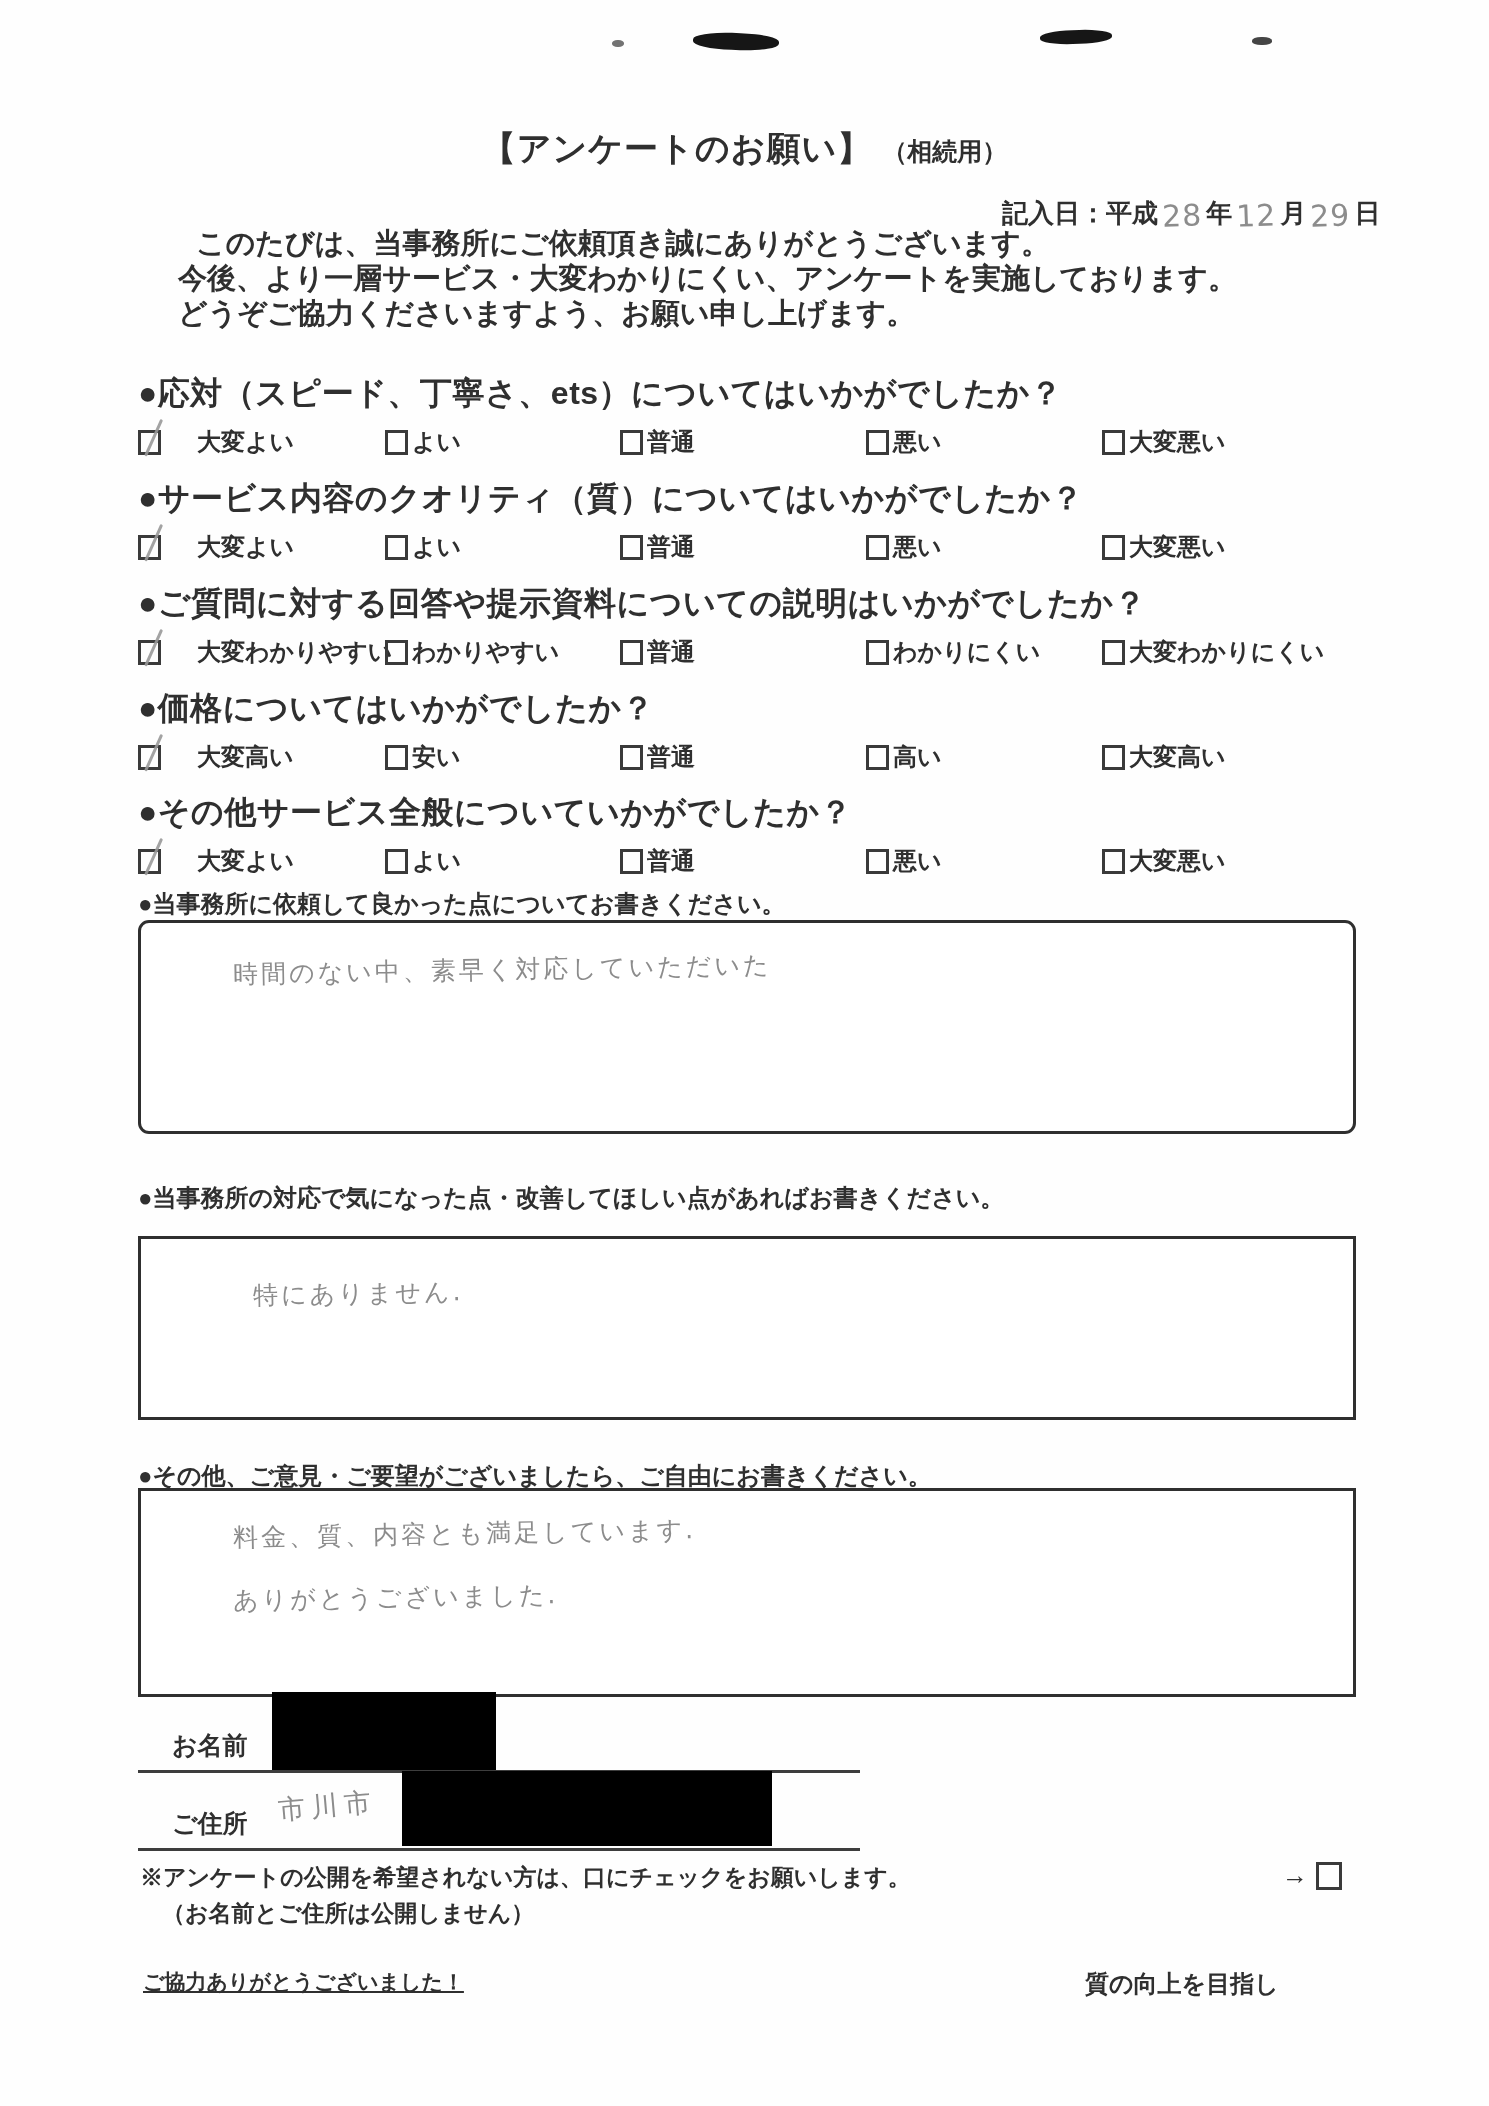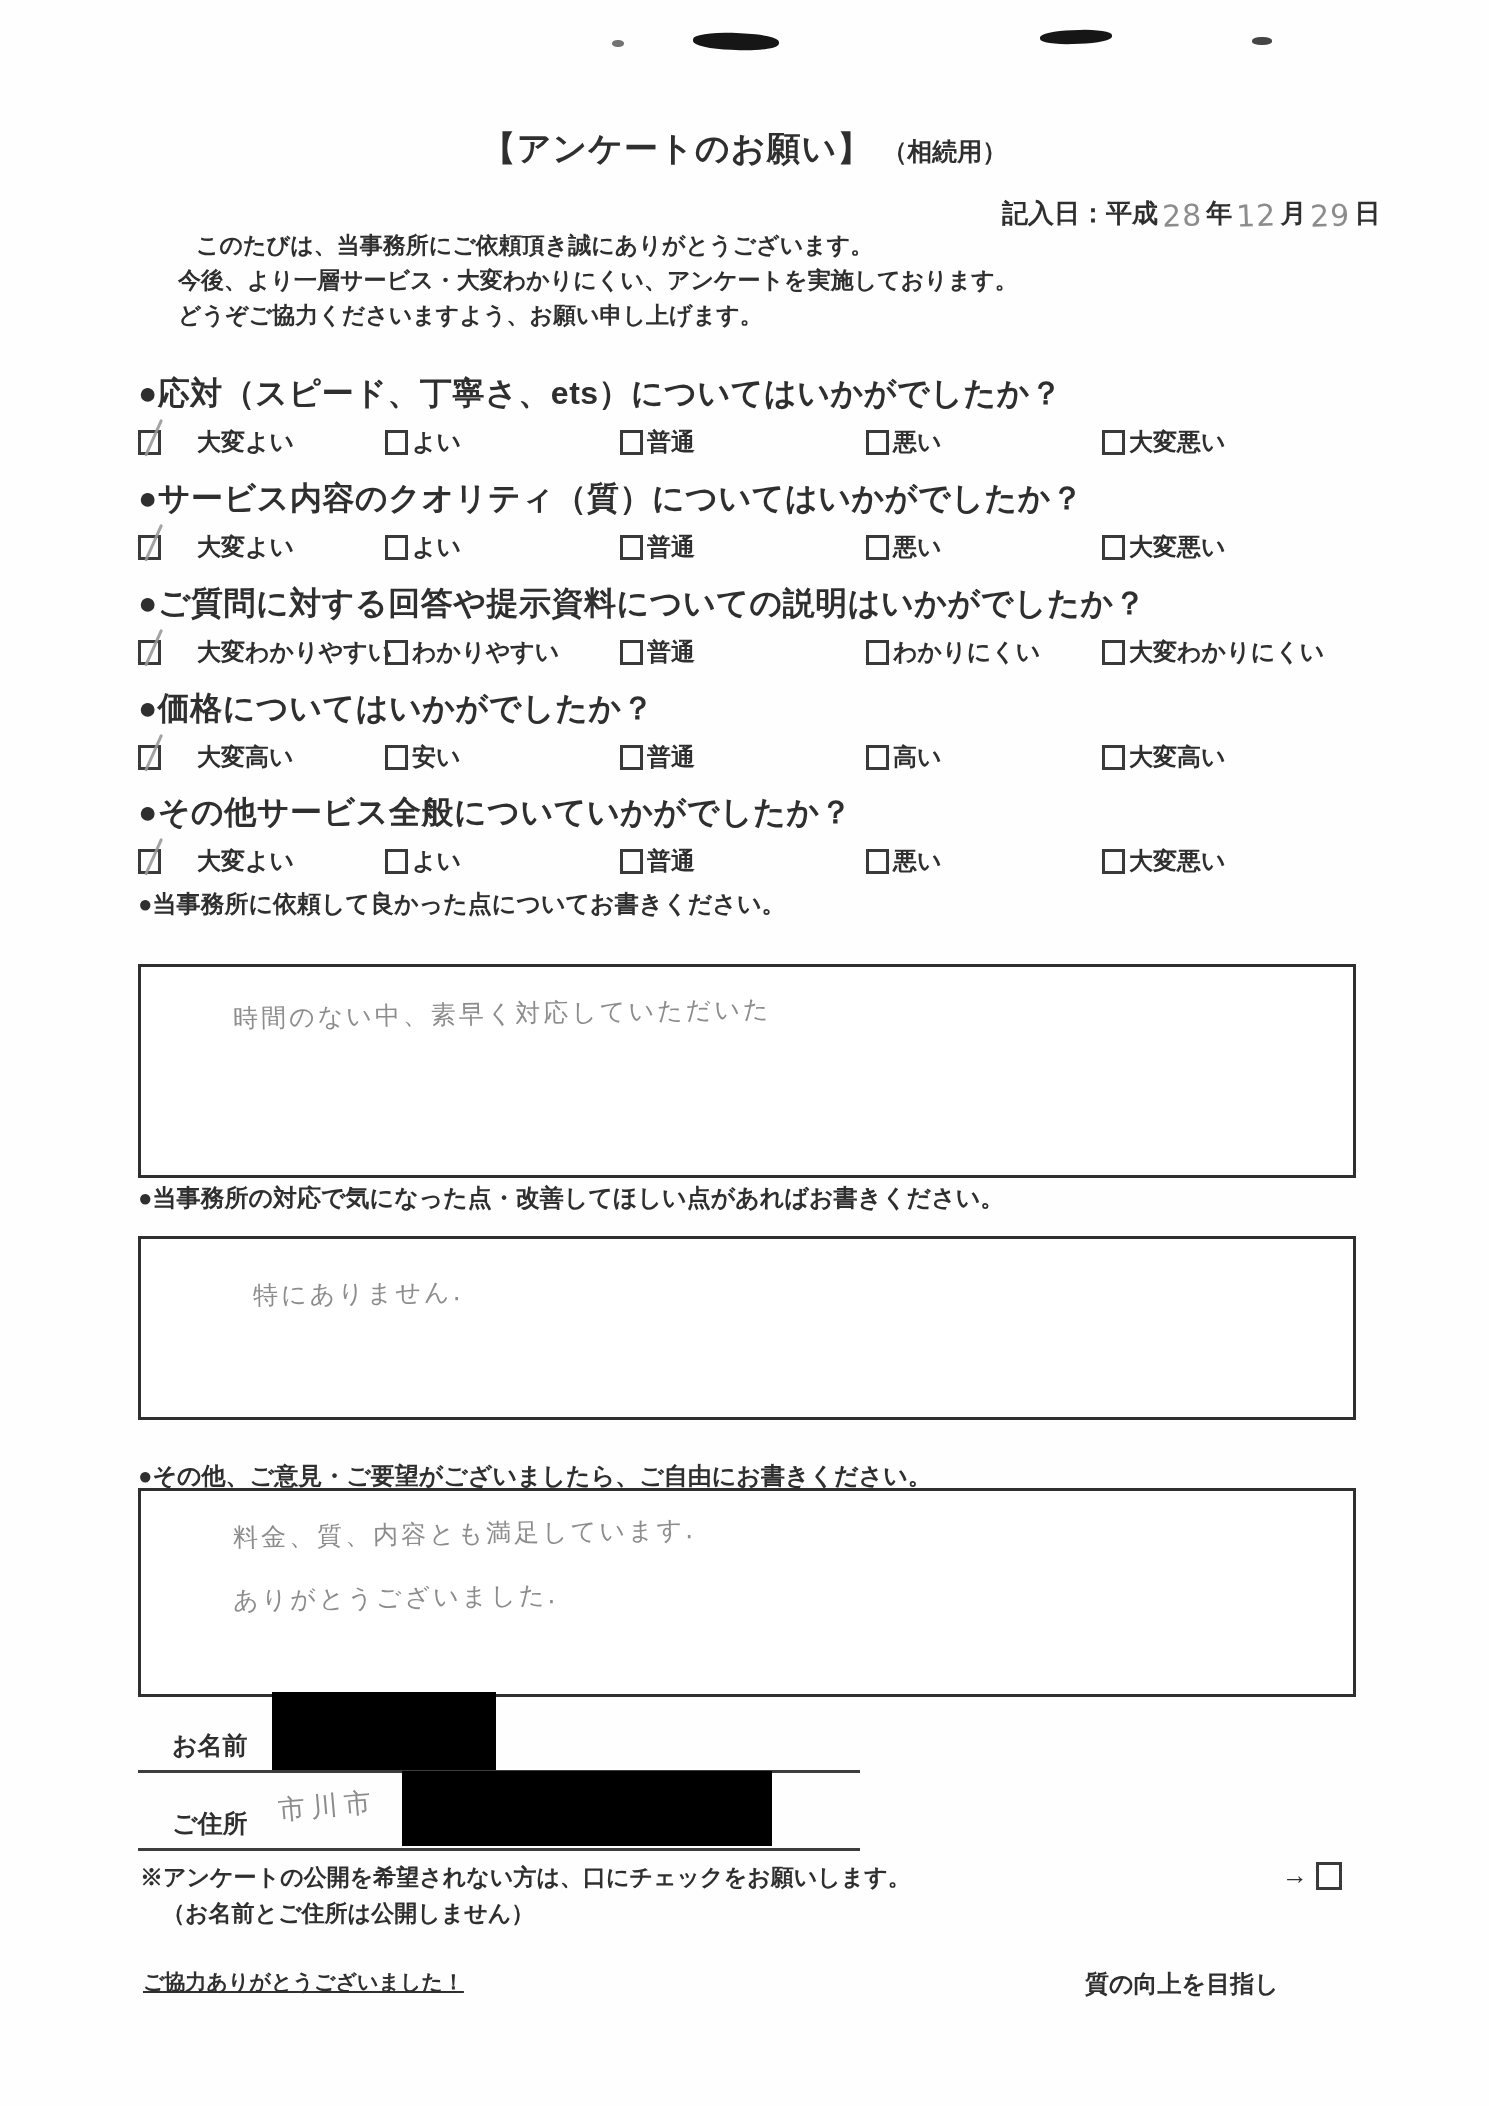--- a/index.html
+++ b/index.html
@@ -16,21 +16,21 @@
     letter-spacing:3px; white-space:nowrap;
   }
   
   .title-row { top:126px; left:0; width:100%; text-align:center; }
   .title-main { font-size:34px; font-weight:700; letter-spacing:1px; }
   .title-note { font-size:25px; font-weight:600; margin-left:10px; }
   
   .date-row { top:196px; left:1002px; font-size:26px; display:flex; align-items:flex-end; }
   .date-row .hand { font-size:30px; letter-spacing:1px; margin:0 4px; transform:rotate(-2deg); position:relative; top:2px; }
   
-  .intro { top:228px; left:178px; font-size:23px; line-height:35px; }
+  .intro { top:228px; left:178px; font-size:29px; line-height:35px;font-family:Liberation Mono, monospace; }
   .intro .line0 { padding-left:18px; }
   
   .q { position:absolute; left:138px; width:1300px; }
   .q-heading { font-size:32px; font-weight:600; letter-spacing:0.5px; }
   .opts { position:relative; height:42px; margin-top:10px; }
   .opt { position:absolute; top:0; display:flex; align-items:center; font-size:24px; font-weight:600; }
   .opt .cb { margin-right:4px; }
   .c1 { left:0;gap:32px; } .c2 { left:247px; } .c3 { left:482px; } .c4 { left:728px; } .c5 { left:964px; }
   .cb {
     position:relative; display:inline-block;
@@ -222,21 +222,21 @@
           <span>悪い</span>
         </span>
       <span class="opt c5">
           <span class="cb"></span>
           <span>大変悪い</span>
         </span>
     </div>
   </div>
 
   <div class="abs sec-heading print" style="top:888px;">●当事務所に依頼して良かった点についてお書きください。</div>
-  <div class="abs freebox" style="top:964px; height:208px;">
+  <div class="abs freebox" style="top:920px; height:208px;border-radius:11px;">
     <span class="hand" style="left:92px; top:30px; transform:rotate(-1deg);">時間のない中、素早く対応していただいた</span>
   </div>
 
   <div class="abs sec-heading print" style="top:1182px;">●当事務所の対応で気になった点・改善してほしい点があればお書きください。</div>
   <div class="abs freebox" style="top:1236px; height:178px;">
     <span class="hand" style="left:112px; top:38px; transform:rotate(-1deg);">特にありません.</span>
   </div>
 
   <div class="abs sec-heading print" style="top:1460px;">●その他、ご意見・ご要望がございましたら、ご自由にお書きください。</div>
   <div class="abs freebox" style="top:1488px; height:203px;">

